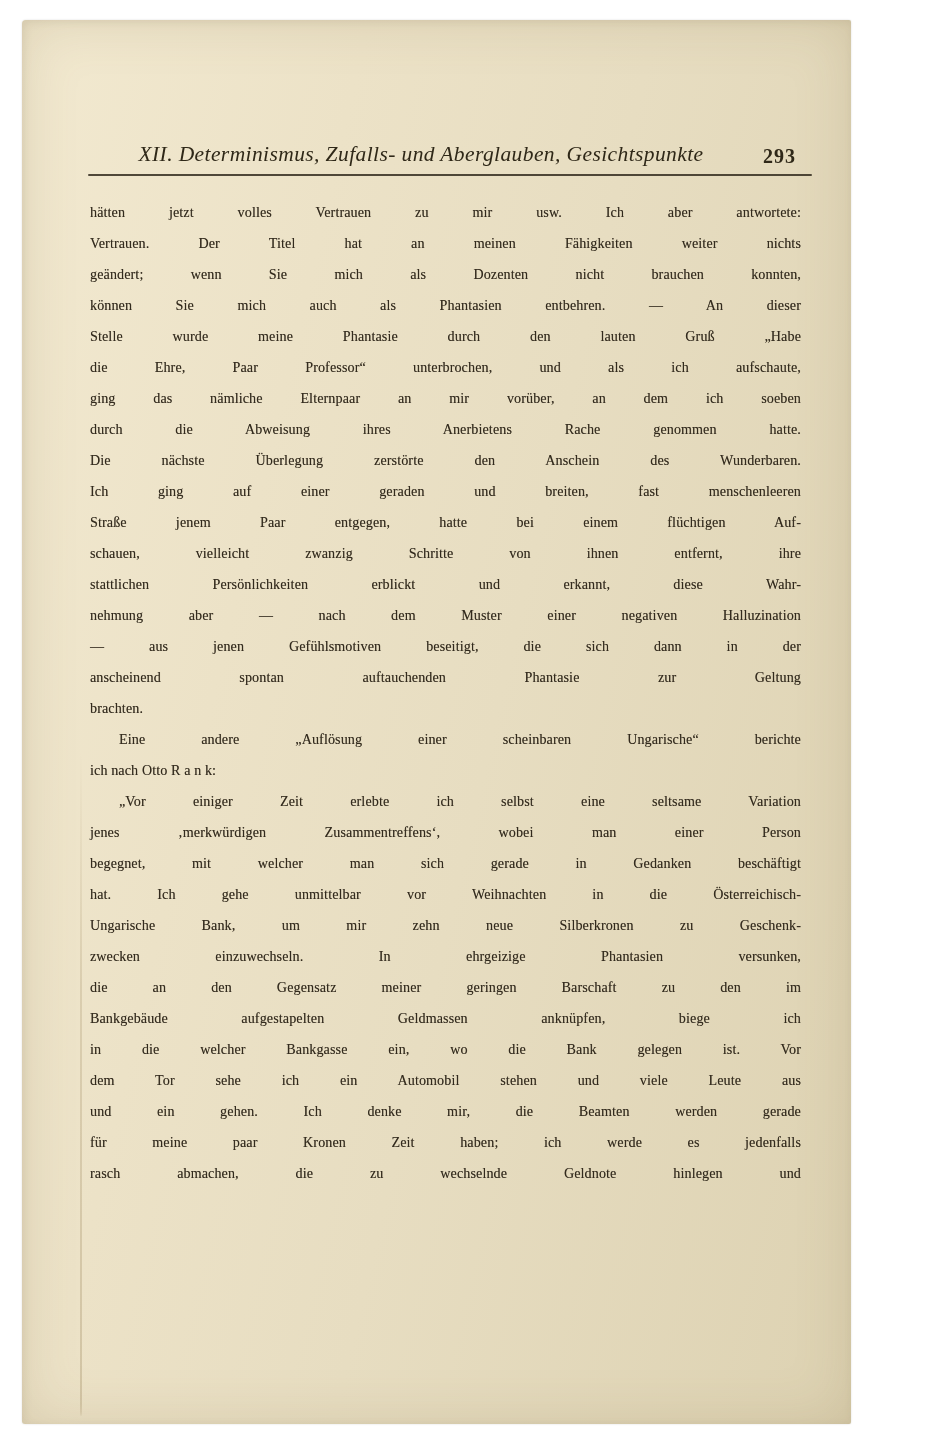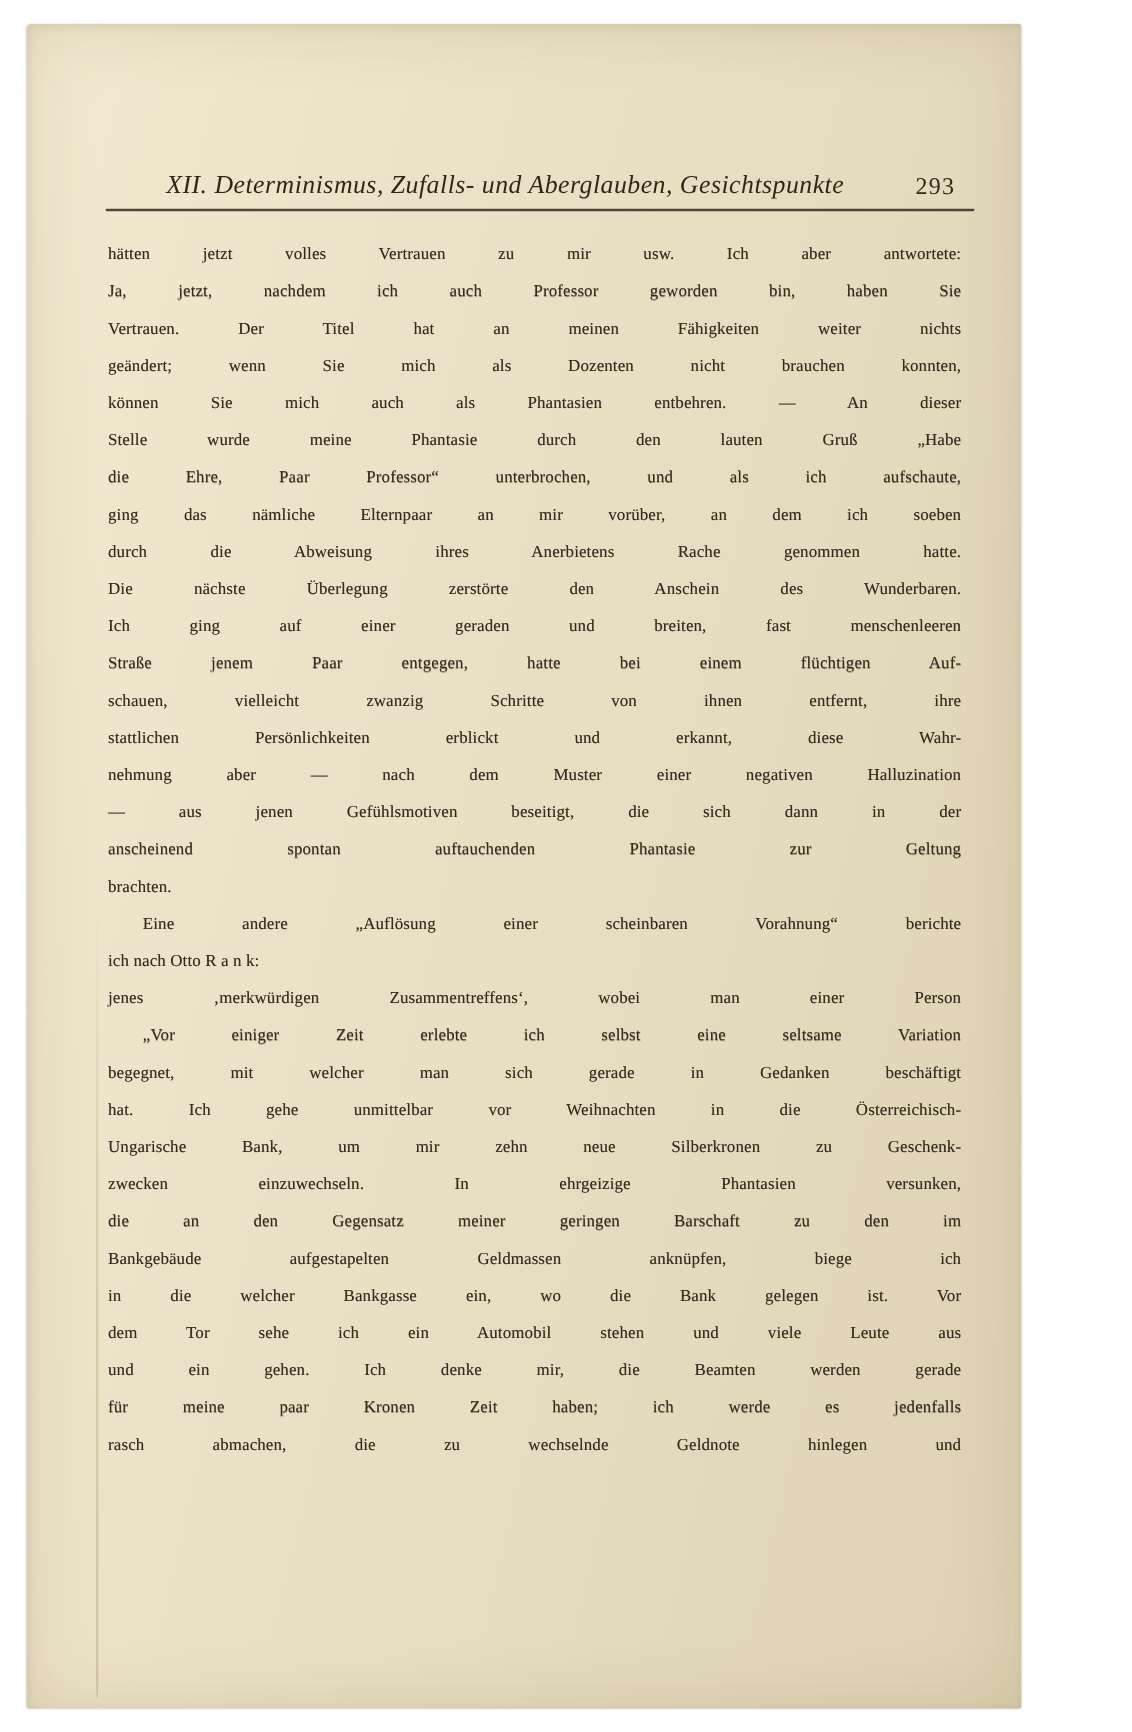--- a/index.html
+++ b/index.html
@@ -61,20 +61,21 @@
     white-space: nowrap;
   }
   .running-head .folio {
     position: absolute;
     right: 16px;
     top: 3px;
     font-style: normal;
     font-size: 20px;
     letter-spacing: 1px;
     color: #2f2818;
+    font-weight: bold;
   }
   .head-rule {
     position: absolute;
     left: 66px;
     top: 154px;
     width: 724px;
     height: 2px;
     background: rgba(44, 37, 24, 0.82);
     border-radius: 1px;
   }
@@ -111,41 +112,40 @@
 
   <div class="running-head">
     <span class="title">XII. Determinismus, Zufalls- und Aberglauben, Gesichtspunkte</span>
     <span class="folio">293</span>
   </div>
 
   <div class="head-rule"></div>
 
   <div class="body-text">
       <div class="line">hätten jetzt volles Vertrauen zu mir usw. Ich aber antwortete:</div>
-      <div class="line">Ja, jetzt, nachdem ich auch Professor geworden bin, haben Sie</div>
       <div class="line">Vertrauen. Der Titel hat an meinen Fähigkeiten weiter nichts</div>
       <div class="line">geändert; wenn Sie mich als Dozenten nicht brauchen konnten,</div>
       <div class="line">können Sie mich auch als Phantasien entbehren. — An dieser</div>
       <div class="line">Stelle wurde meine Phantasie durch den lauten Gruß „Habe</div>
       <div class="line">die Ehre, Paar Professor“ unterbrochen, und als ich aufschaute,</div>
       <div class="line">ging das nämliche Elternpaar an mir vorüber, an dem ich soeben</div>
       <div class="line">durch die Abweisung ihres Anerbietens Rache genommen hatte.</div>
       <div class="line">Die nächste Überlegung zerstörte den Anschein des Wunderbaren.</div>
       <div class="line">Ich ging auf einer geraden und breiten, fast menschenleeren</div>
       <div class="line">Straße jenem Paar entgegen, hatte bei einem flüchtigen Auf-</div>
       <div class="line">schauen, vielleicht zwanzig Schritte von ihnen entfernt, ihre</div>
       <div class="line">stattlichen Persönlichkeiten erblickt und erkannt, diese Wahr-</div>
       <div class="line">nehmung aber — nach dem Muster einer negativen Halluzination</div>
       <div class="line">— aus jenen Gefühlsmotiven beseitigt, die sich dann in der</div>
       <div class="line">anscheinend spontan auftauchenden Phantasie zur Geltung</div>
       <div class="line flush-left">brachten.</div>
-      <div class="line indent">Eine andere „Auflösung einer scheinbaren Vorahnung“ berichte</div>
+      <div class="line indent">Eine andere „Auflösung einer scheinbaren Ungarische“ berichte</div>
       <div class="line flush-left">ich nach Otto R a n k:</div>
+      <div class="line indent">„Vor einiger Zeit erlebte ich selbst eine seltsame Variation</div>
       <div class="line">jenes ‚merkwürdigen Zusammentreffens‘, wobei man einer Person</div>
-      <div class="line indent">„Vor einiger Zeit erlebte ich selbst eine seltsame Variation</div>
       <div class="line">begegnet, mit welcher man sich gerade in Gedanken beschäftigt</div>
       <div class="line">hat. Ich gehe unmittelbar vor Weihnachten in die Österreichisch-</div>
       <div class="line">Ungarische Bank, um mir zehn neue Silberkronen zu Geschenk-</div>
       <div class="line">zwecken einzuwechseln. In ehrgeizige Phantasien versunken,</div>
       <div class="line">die an den Gegensatz meiner geringen Barschaft zu den im</div>
       <div class="line">Bankgebäude aufgestapelten Geldmassen anknüpfen, biege ich</div>
       <div class="line">in die welcher Bankgasse ein, wo die Bank gelegen ist. Vor</div>
       <div class="line">dem Tor sehe ich ein Automobil stehen und viele Leute aus</div>
       <div class="line">und ein gehen. Ich denke mir, die Beamten werden gerade</div>
       <div class="line">für meine paar Kronen Zeit haben; ich werde es jedenfalls</div>

